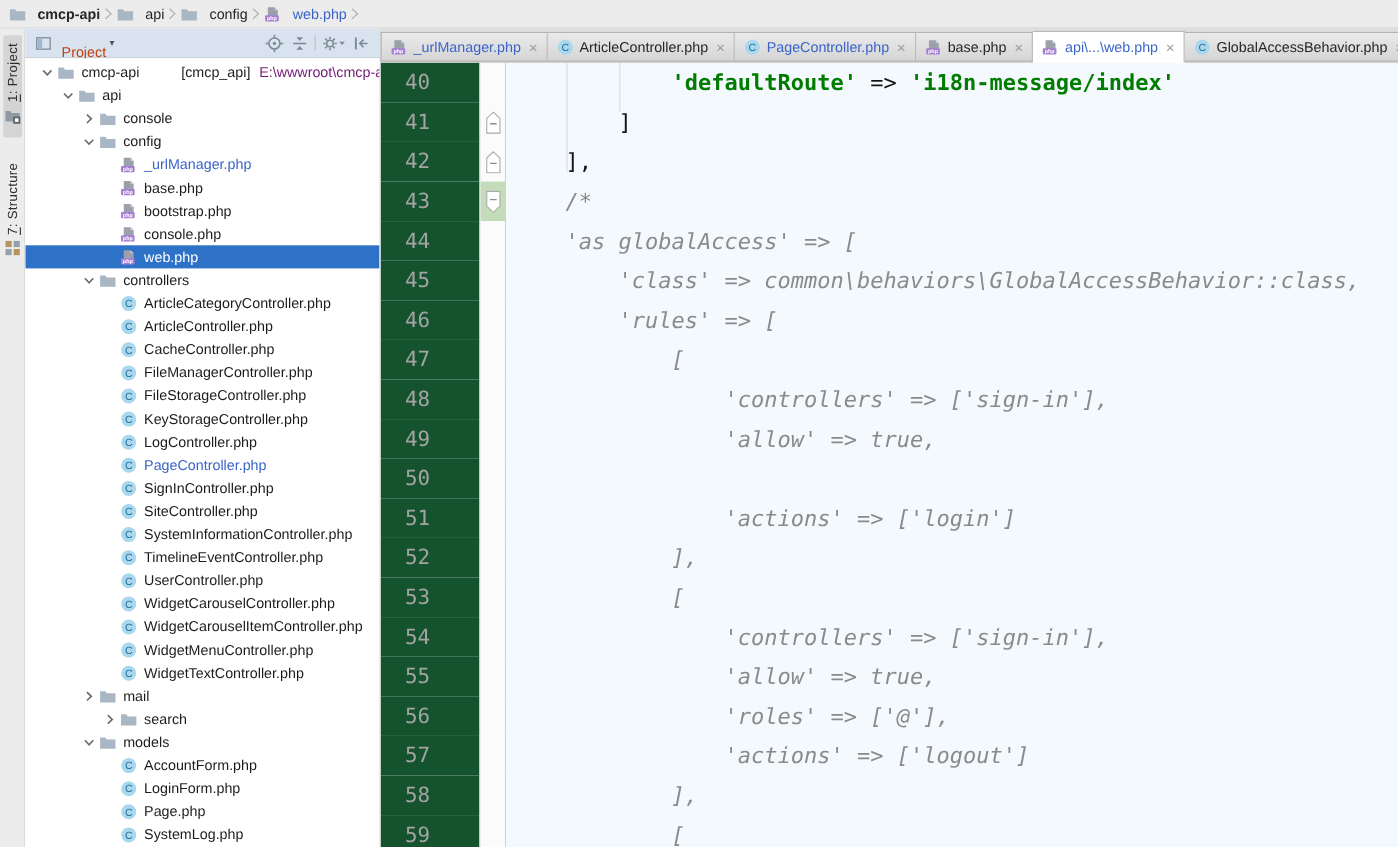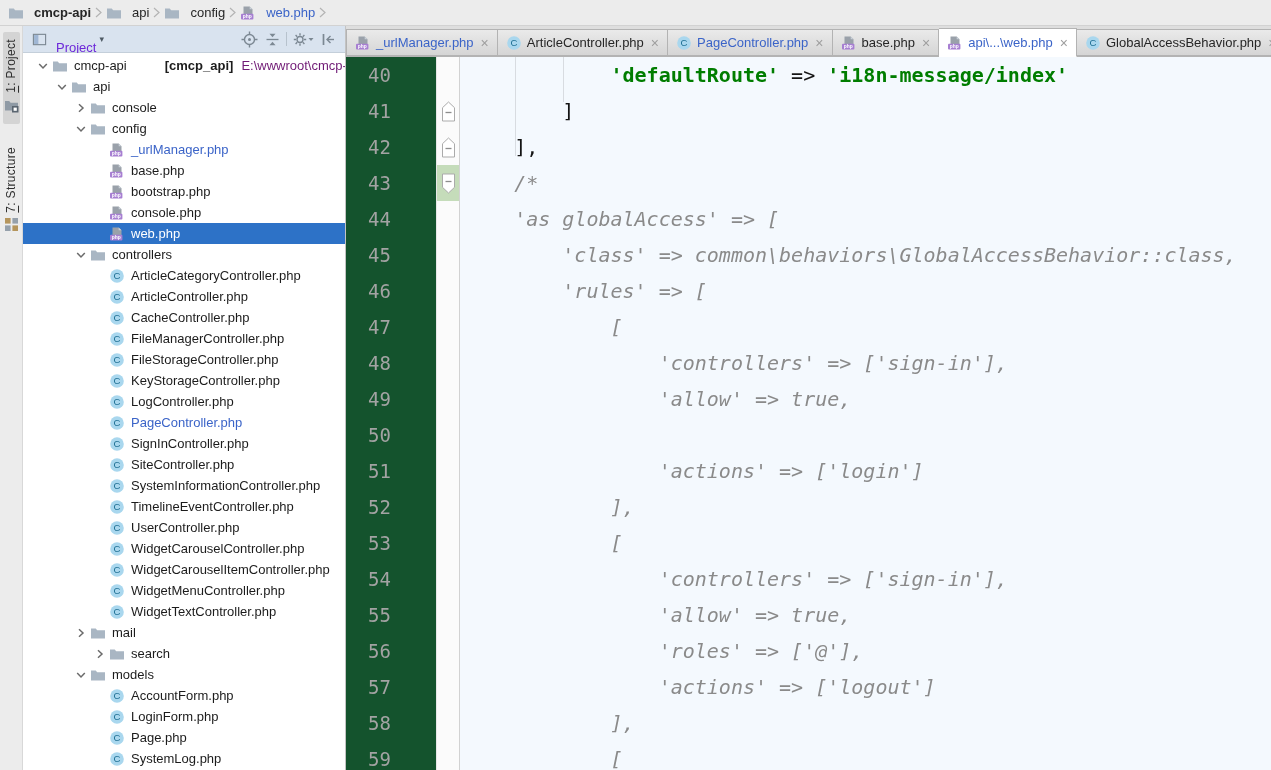--- a/index.html
+++ b/index.html
@@ -22,34 +22,34 @@
   .toolstrip{width:22px;background:#ececec;border-right:1px solid #d8d8d8;display:flex;flex-direction:column;
              align-items:center;padding-top:6px;gap:16px;flex:none;}
   .tool-btn{display:flex;flex-direction:column;align-items:center;gap:5px;padding:7px 1px;cursor:pointer;border-radius:2px;}
   .tool-btn.active{background:#d4d4d4;}
   .tb-label{writing-mode:vertical-rl;transform:rotate(180deg);font-size:12px;color:#2e2e2e;letter-spacing:.3px;}
 
   
   .project-panel{width:322px;background:#fff;border-right:1px solid #c3c3c3;display:flex;flex-direction:column;flex:none;}
   .panel-header{height:26px;background:#d9e3ef;border-bottom:1px solid #c4cfda;display:flex;align-items:center;
                 padding:0 5px;flex:none;}
-  .panel-title{font-size:13px;color:#6d28d9;margin:16px 3px 0 5px;text-align:right;}
+  .panel-title{font-size:13px;color:#c2410c;margin:16px 3px 0 5px;text-align:right;}
   .ph-caret{font-size:9px;color:#4f5a64;margin-right:4px;}
   .ph-spacer{flex:1;}
   .ph-icon{width:23px;height:20px;display:flex;align-items:center;justify-content:center;cursor:pointer;}
   .ph-sep{width:1px;height:14px;background:#b7c2cd;margin:0 2px;}
 
   .tree{flex:1;overflow:hidden;padding-top:2px;background:#fff;}
   .tree-row{height:21px;display:flex;align-items:center;font-size:13px;color:#1c1c1c;white-space:nowrap;cursor:pointer;}
   .tree-row.modified .tree-label{color:#3b64c8;}
   .tree-row.selected{background:#2d72c7;}
   .tree-row.selected .tree-label{color:#fff;}
   .chev-slot{width:19px;flex:none;display:flex;justify-content:center;align-items:center;}
   .tree-ic{width:16px;height:16px;flex:none;margin-right:6px;display:flex;align-items:center;}
-  .tree-badge{font-weight:bold;margin-left:5px;padding-left:33px;}
+  .tree-badge{font-weight:normal;margin-left:5px;padding-left:33px;}
   .tree-path{color:#701a75;margin-left:8px;}
 
   
   .editor-col{flex:1;display:flex;flex-direction:column;min-width:0;}
   .tabbar{height:30px;background:#dedede;display:flex;align-items:flex-end;border-bottom:1px solid #b3b3b3;flex:none;}
   .tab{height:25px;display:flex;align-items:center;gap:5px;padding:0 8px;font-size:13px;color:#262626;
        background:linear-gradient(#eaeaea,#d5d5d5);border:1px solid #b3b3b3;border-left:none;cursor:pointer;flex:none;}
   .tab:first-child{border-left:1px solid #b3b3b3;}
   .tab.modified .tab-label{color:#3b64c8;}
   .tab.active{background:#fff;height:27px;margin-bottom:-1px;border-bottom:1px solid #fff;position:relative;z-index:2;}

